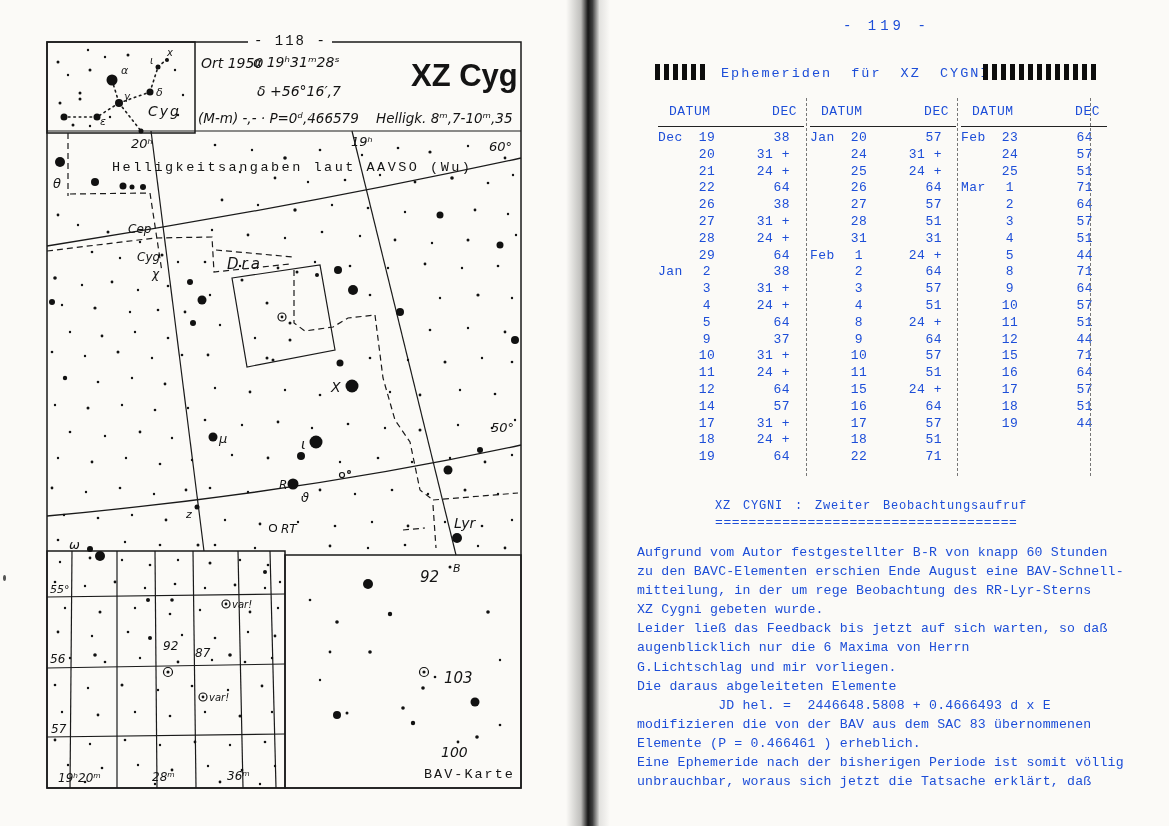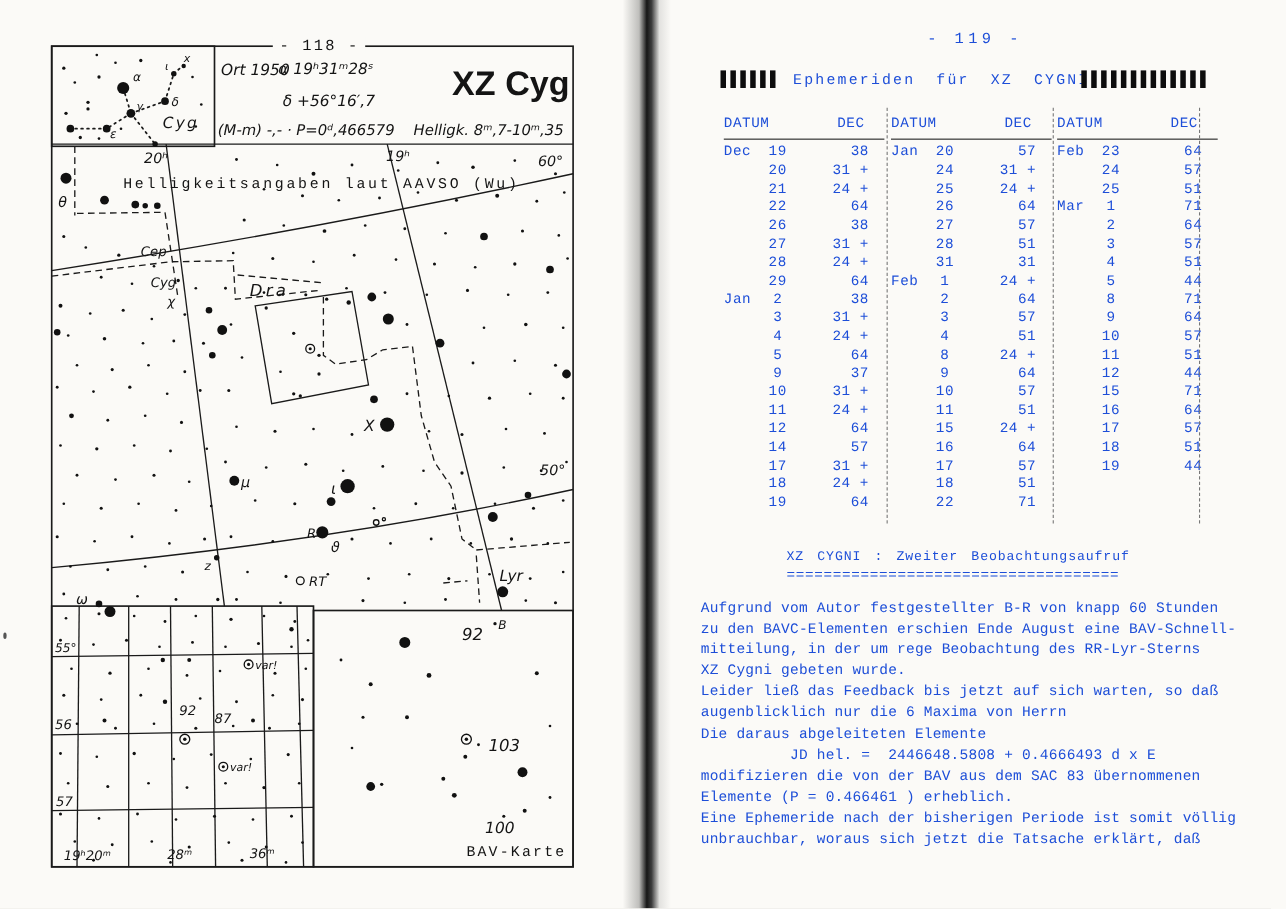--- a/index.html
+++ b/index.html
@@ -7,27 +7,27 @@
         font-family:"Liberation Mono",monospace;color:#1d4ed8;}
   svg{position:absolute;left:0;top:0;}
   svg text{fill:#141414;}
   svg text.hand{font-family:"DejaVu Sans",sans-serif;font-style:italic;}
   svg text.type{font-family:"Liberation Mono",monospace;font-style:normal;}
   svg text.title{font-family:"Liberation Sans",sans-serif;font-weight:bold;font-style:normal;}
   .gutter{position:absolute;left:566px;top:0;width:44px;height:826px;
     background:linear-gradient(90deg,rgba(120,120,118,0) 0%,rgba(100,100,98,.40) 34%,
       #161616 50%,#3d3d3d 60%,rgba(180,180,178,.35) 76%,rgba(255,255,255,0) 100%);}
   .speck{position:absolute;left:3px;top:575px;width:3px;height:6px;background:#555;border-radius:50%;}
-  .pagenumR{position:absolute;left:843px;top:28px;font-size:14px;letter-spacing:4px;text-align:right;}
+  .pagenumR{position:absolute;left:843px;top:18px;font-size:14px;letter-spacing:4px;text-align:right;}
   .bars{position:absolute;top:64px;display:flex;gap:4px;height:16px;}
   .bars span{display:block;width:5px;height:16px;background:#0d0d0d;}
   #barsL{left:655px;} #barsR{left:983px;}
   .ephtitle{position:absolute;left:721px;top:66px;font-size:13.5px;letter-spacing:2px;word-spacing:9px;}
   .tgroup{position:absolute;top:104px;width:150px;font-size:13px;letter-spacing:.5px;}
-  .thead{display:flex;}
+  .thead{display:flex;justify-content:center;}
   .thead .h1{width:62px;} .thead .h2{width:66px;text-align:right;}
   .trule{height:0;border-top:1.6px solid #222;margin-top:7px;width:146px;}
   .trows{margin-top:3px;}
   .trow{display:flex;height:16.8px;align-items:baseline;}
   .tm{width:36px;} .td{width:26px;text-align:center;} .tv{width:46px;text-align:right;margin-left:24px;}
   .vsep{position:absolute;top:98px;height:378px;border-left:1.5px dashed #777;}
   .secheading{position:absolute;left:715px;top:499px;font-size:12px;letter-spacing:.8px;word-spacing:4px;}
   .secunderline{position:absolute;left:715px;top:515px;font-size:13px;letter-spacing:.6px;}
   .para{position:absolute;left:637px;top:543px;font-size:13.2px;line-height:19.1px;letter-spacing:.2px;}
   .para div{white-space:pre;}
@@ -814,20 +814,21 @@
 
   <div class="secheading">XZ CYGNI :   Zweiter Beobachtungsaufruf</div>
   <div class="secunderline">====================================</div>
   <div class="para" id="para">
       <div>Aufgrund vom Autor festgestellter B-R von knapp 60 Stunden</div>
       <div>zu den BAVC-Elementen erschien Ende August eine BAV-Schnell-</div>
       <div>mitteilung, in der um rege Beobachtung des RR-Lyr-Sterns</div>
       <div>XZ Cygni gebeten wurde.</div>
       <div>Leider ließ das Feedback bis jetzt auf sich warten, so daß</div>
       <div>augenblicklich nur die 6 Maxima von Herrn</div>
+      <div>G.Lichtschlag und mir vorliegen.</div>
       <div>Die daraus abgeleiteten Elemente</div>
       <div>          JD hel. =  2446648.5808 + 0.4666493 d x E</div>
       <div>modifizieren die von der BAV aus dem SAC 83 übernommenen</div>
       <div>Elemente (P = 0.466461 ) erheblich.</div>
       <div>Eine Ephemeride nach der bisherigen Periode ist somit völlig</div>
       <div>unbrauchbar, woraus sich jetzt die Tatsache erklärt, daß</div>
     </div>
 </div>
 
 </body></html>

